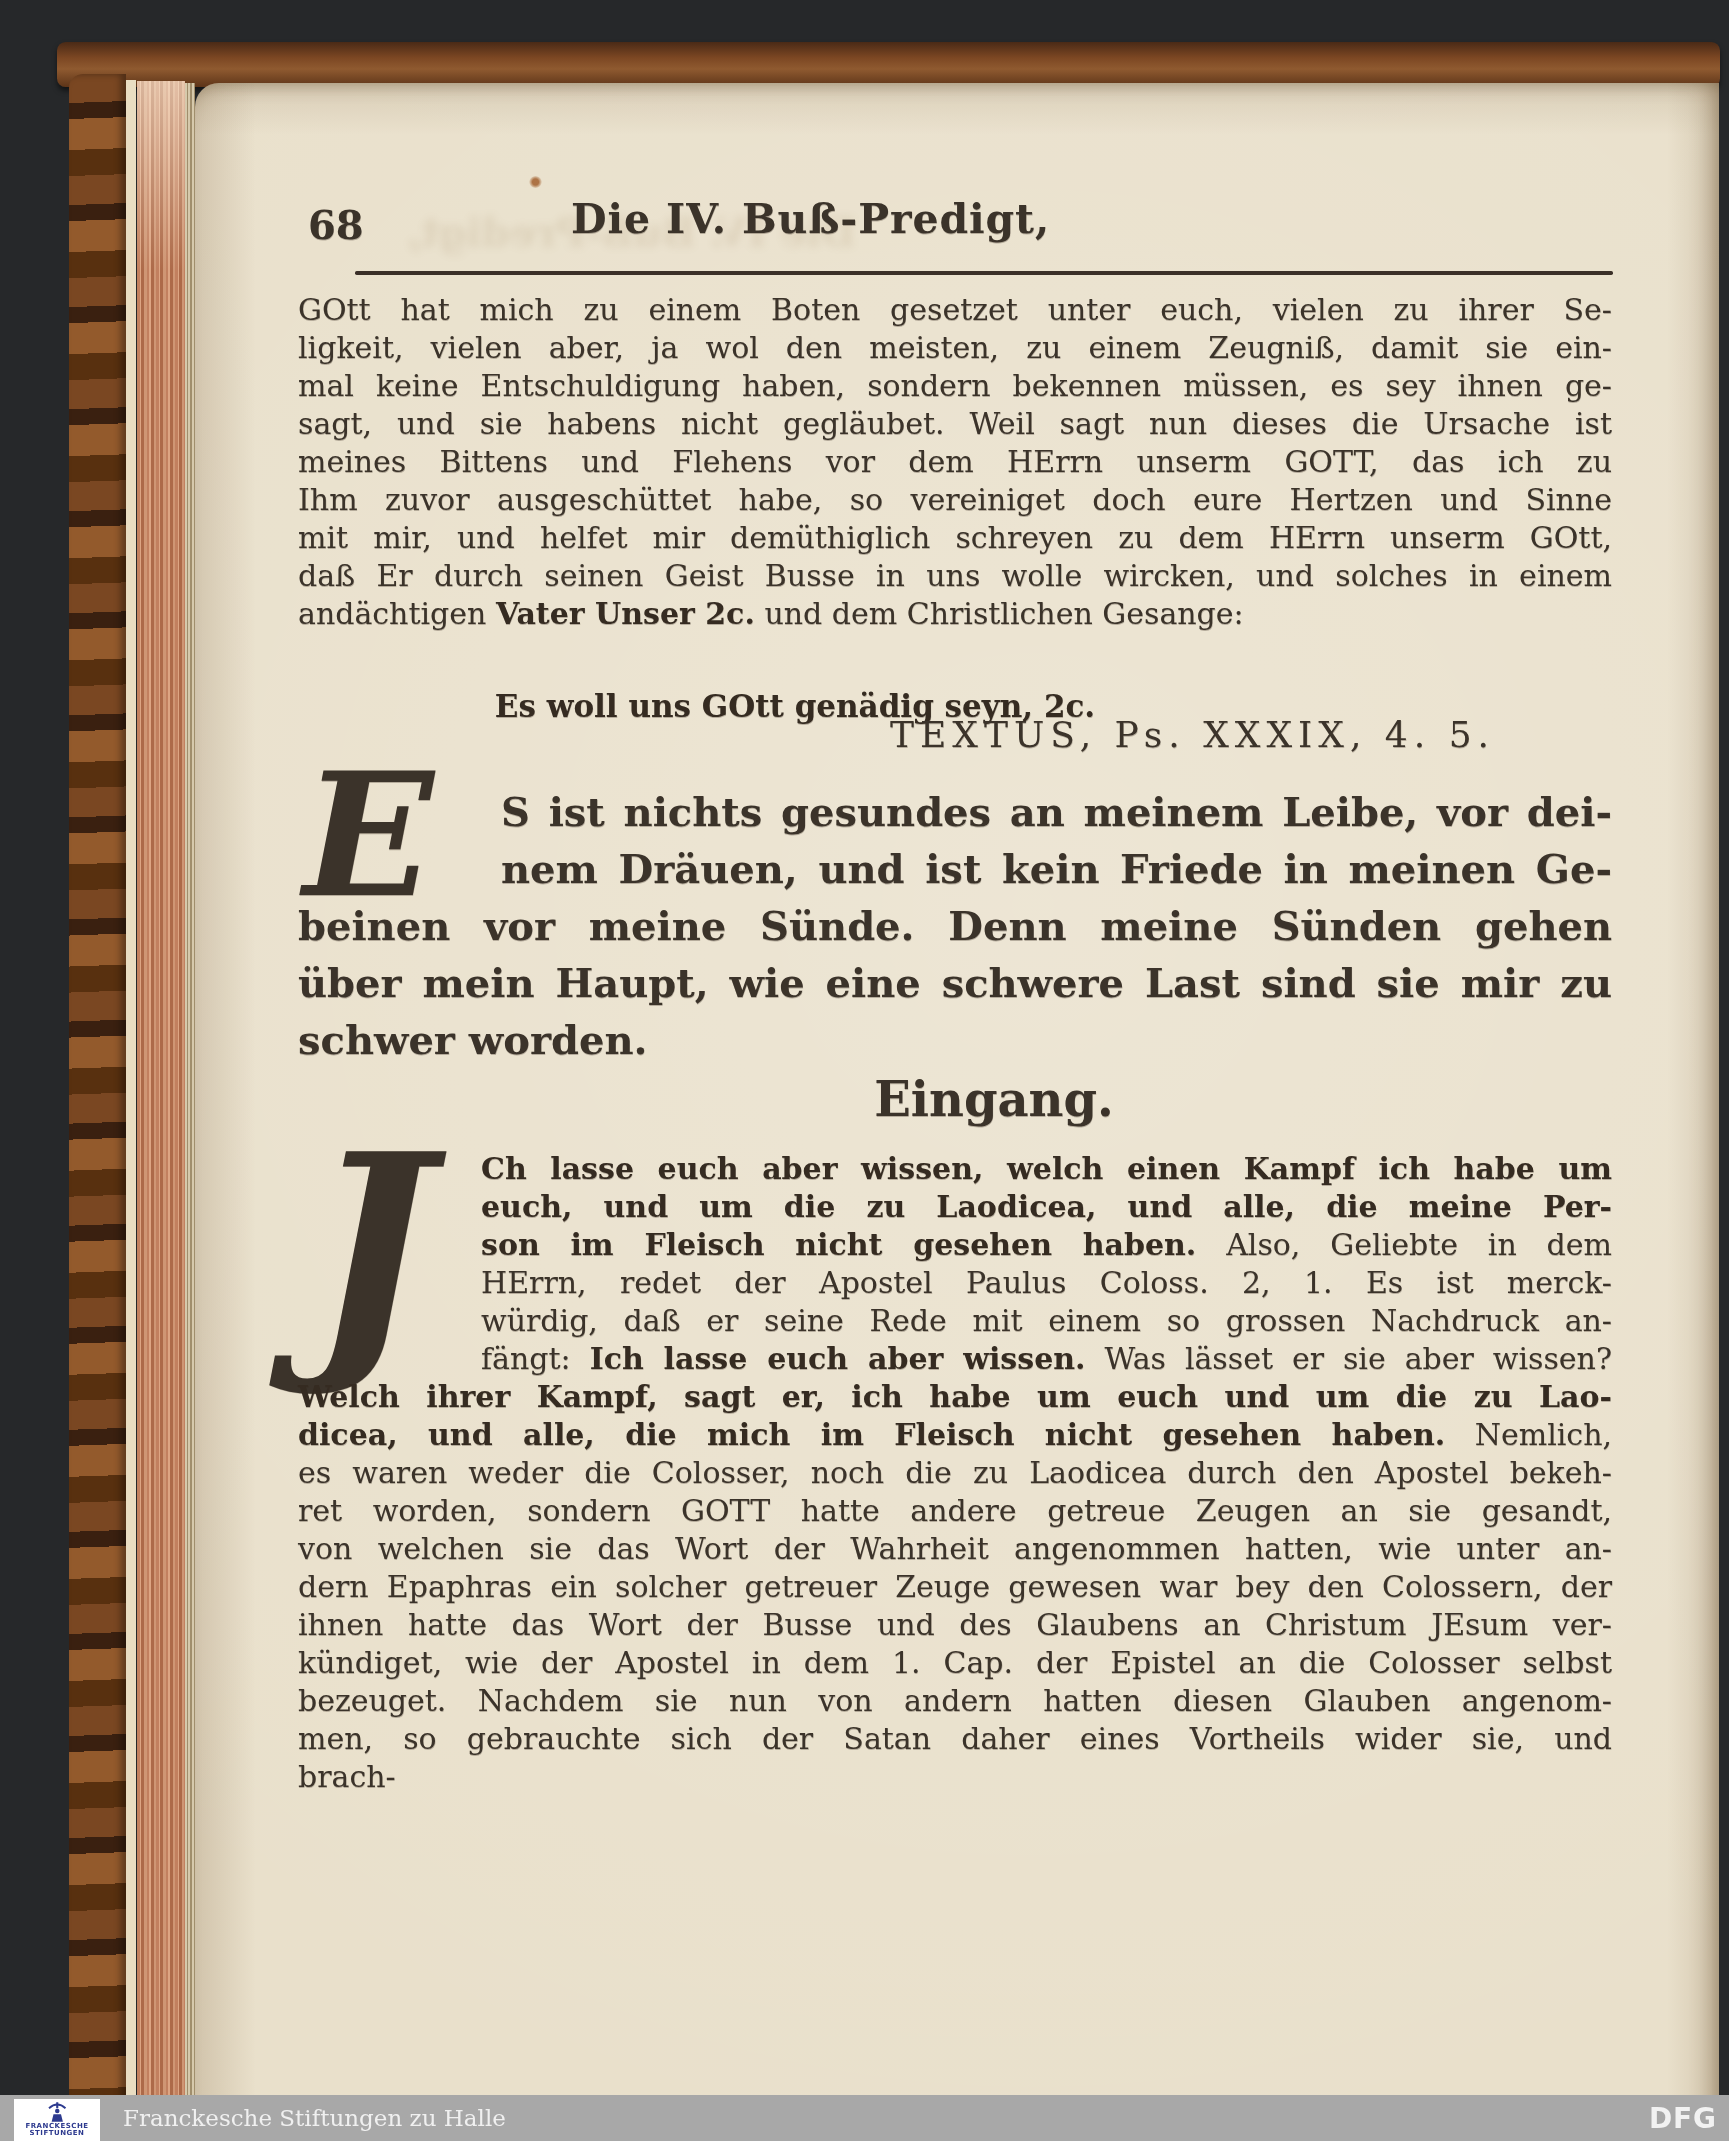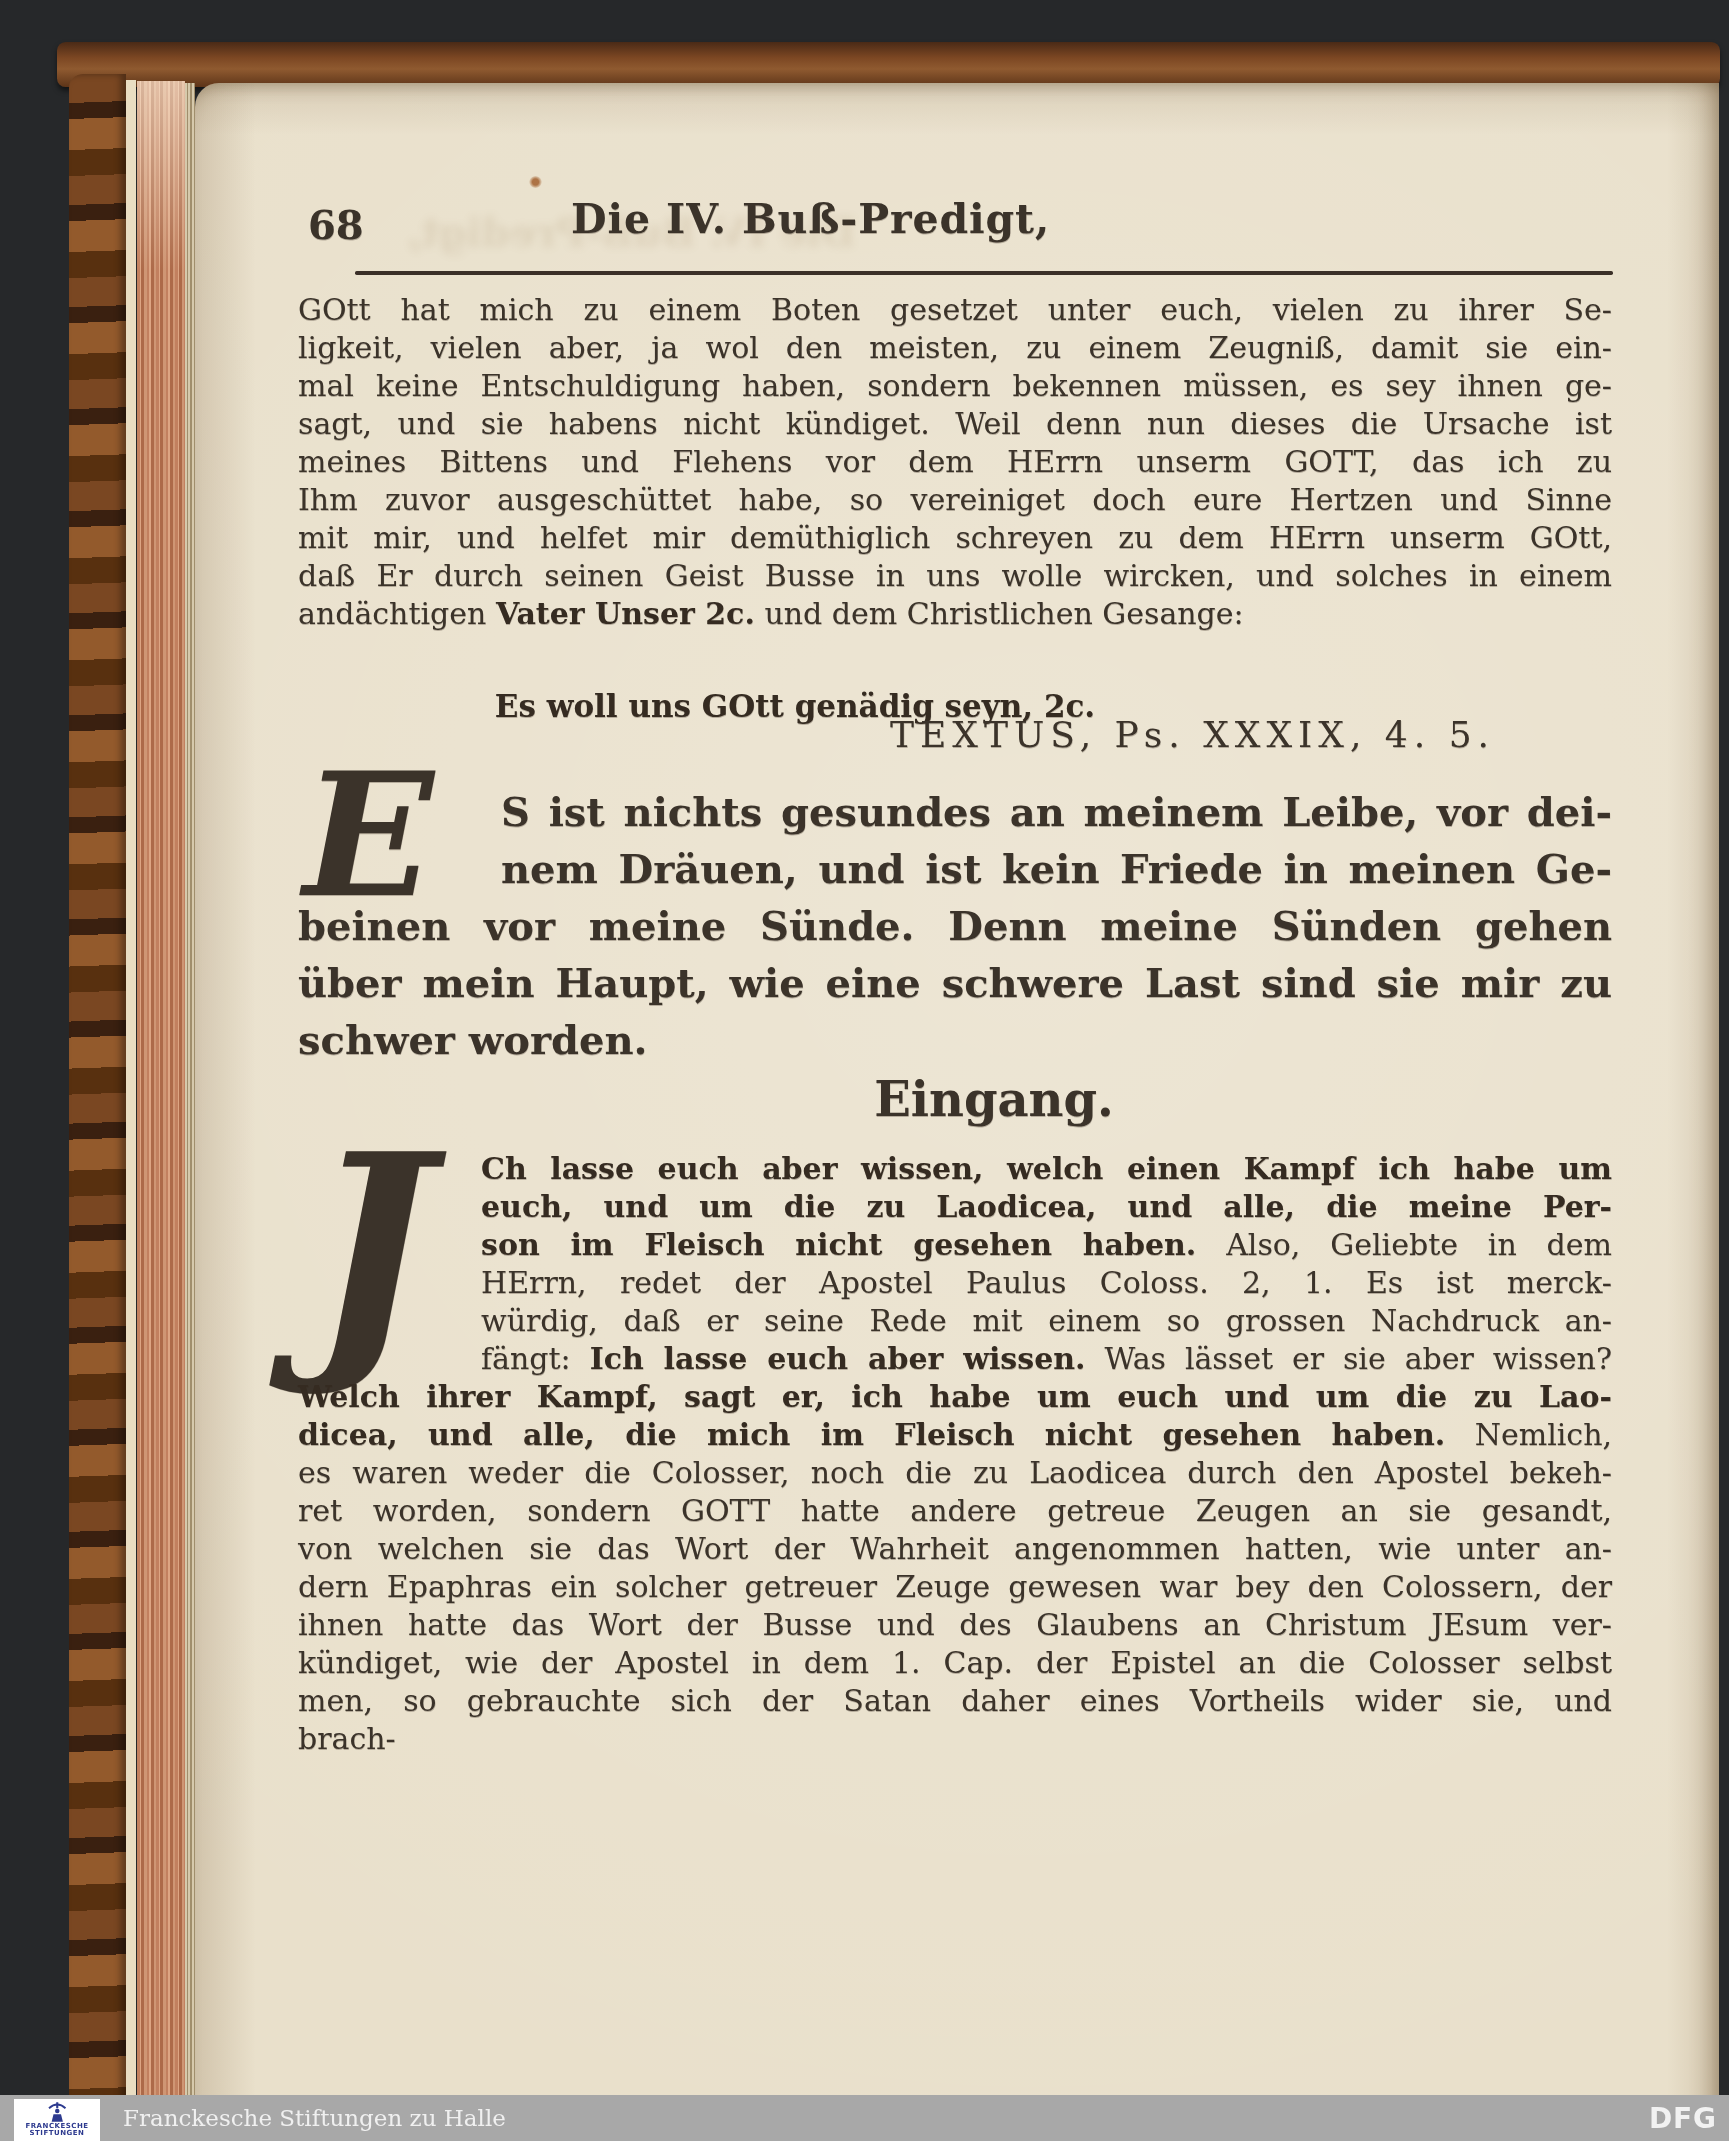--- a/index.html
+++ b/index.html
@@ -95,21 +95,21 @@
     <div class="abs ghost-head">Die IV. Buß-Predigt,</div>
     <div class="abs pgnum">68</div>
     <div class="abs runhead">Die IV. Buß-Predigt,</div>
     <div class="abs rule"></div>
     <div class="abs stain"></div>
 
     <div class="abs block intro">
       <div class="ln j">GOtt hat mich zu einem Boten gesetzet unter euch, vielen zu ihrer Se-</div>
       <div class="ln j">ligkeit, vielen aber, ja wol den meisten, zu einem Zeugniß, damit sie ein-</div>
       <div class="ln j">mal keine Entschuldigung haben, sondern bekennen müssen, es sey ihnen ge-</div>
-      <div class="ln j">sagt, und sie habens nicht kündiget. Weil denn nun dieses die Ursache ist</div>
+      <div class="ln j">sagt, und sie habens nicht gegläubet. Weil sagt nun dieses die Ursache ist</div>
       <div class="ln j">meines Bittens und Flehens vor dem HErrn unserm GOTT, das ich zu</div>
       <div class="ln j">Ihm zuvor ausgeschüttet habe, so vereiniget doch eure Hertzen und Sinne</div>
       <div class="ln j">mit mir, und helfet mir demüthiglich schreyen zu dem HErrn unserm GOtt,</div>
       <div class="ln j">daß Er durch seinen Geist Busse in uns wolle wircken, und solches in einem</div>
       <div class="ln"><span>andächtigen </span><span class="emph">Vater Unser 2c.</span><span> und dem Christlichen Gesange:</span></div>
     </div>
 
     <div class="abs block hymn emph">Es woll uns GOtt genädig seyn, 2c.</div>
 
     <div class="abs block textus-head">TEXTUS, Ps. XXXIX, 4. 5.</div>
@@ -134,20 +134,21 @@
       <div class="ln j">würdig, daß er seine Rede mit einem so grossen Nachdruck an-</div>
       <div class="ln j"><span>fängt: </span><span class="emph">Ich lasse euch aber wissen.</span><span> Was lässet er sie aber wissen?</span></div>
       <div class="ln j emph">Welch ihrer Kampf, sagt er, ich habe um euch und um die zu Lao-</div>
       <div class="ln j"><span class="emph">dicea, und alle, die mich im Fleisch nicht gesehen haben.</span><span> Nemlich,</span></div>
       <div class="ln j">es waren weder die Colosser, noch die zu Laodicea durch den Apostel bekeh-</div>
       <div class="ln j">ret worden, sondern GOTT hatte andere getreue Zeugen an sie gesandt,</div>
       <div class="ln j">von welchen sie das Wort der Wahrheit angenommen hatten, wie unter an-</div>
       <div class="ln j">dern Epaphras ein solcher getreuer Zeuge gewesen war bey den Colossern, der</div>
       <div class="ln j">ihnen hatte das Wort der Busse und des Glaubens an Christum JEsum ver-</div>
       <div class="ln j">kündiget, wie der Apostel in dem 1. Cap. der Epistel an die Colosser selbst</div>
+      <div class="ln j">bezeuget. Nachdem sie nun von andern hatten diesen Glauben angenom-</div>
       <div class="ln j">men, so gebrauchte sich der Satan daher eines Vortheils wider sie, und</div>
       <div class="ln catch">brach-</div>
     </div>
   </div>
 
   <div class="footer-bar">
     <div class="logo-box">
       <svg class="logo-glyph" viewBox="0 0 30 30" width="22.5" height="22.5">
         <path d="M4 11 Q15 1 26 11" fill="none" stroke="#2d3a8f" stroke-width="2.5"></path>
         <rect x="13.6" y="3" width="2.8" height="8" fill="#2d3a8f"></rect>

